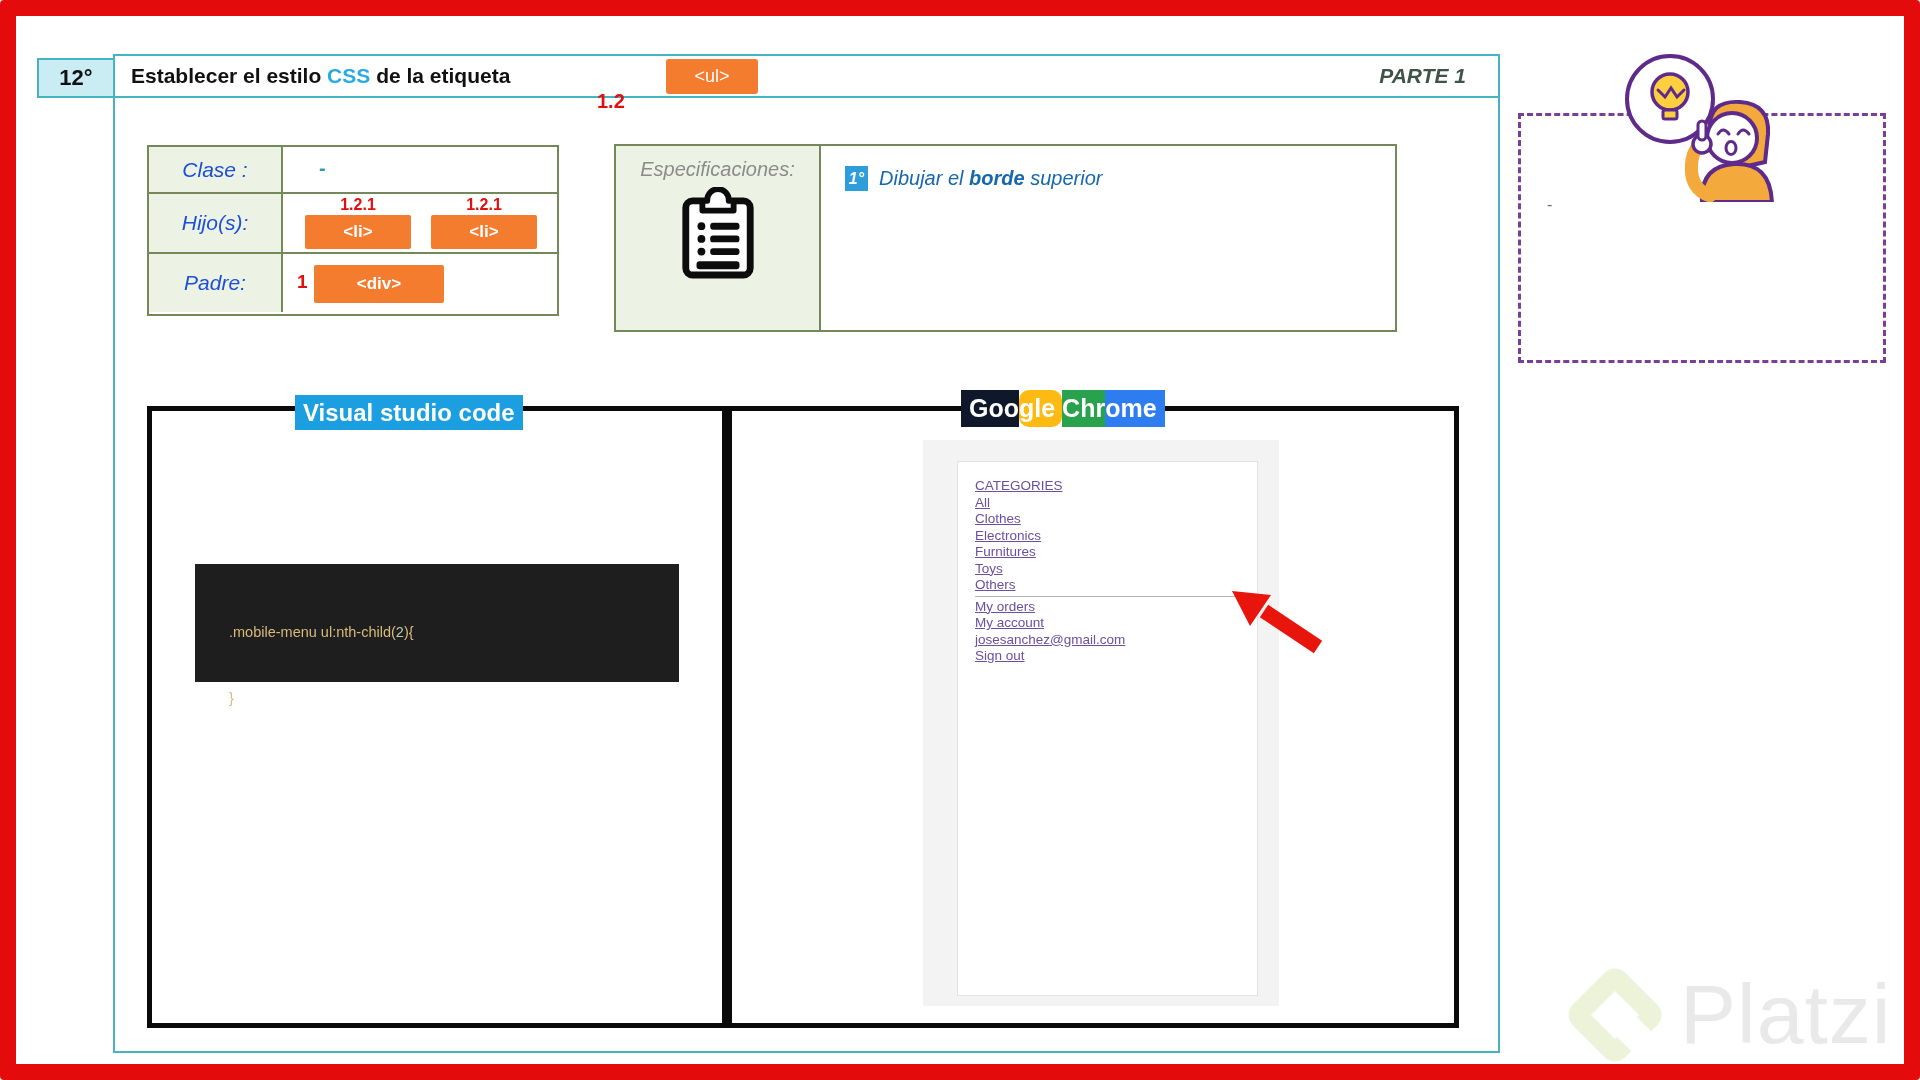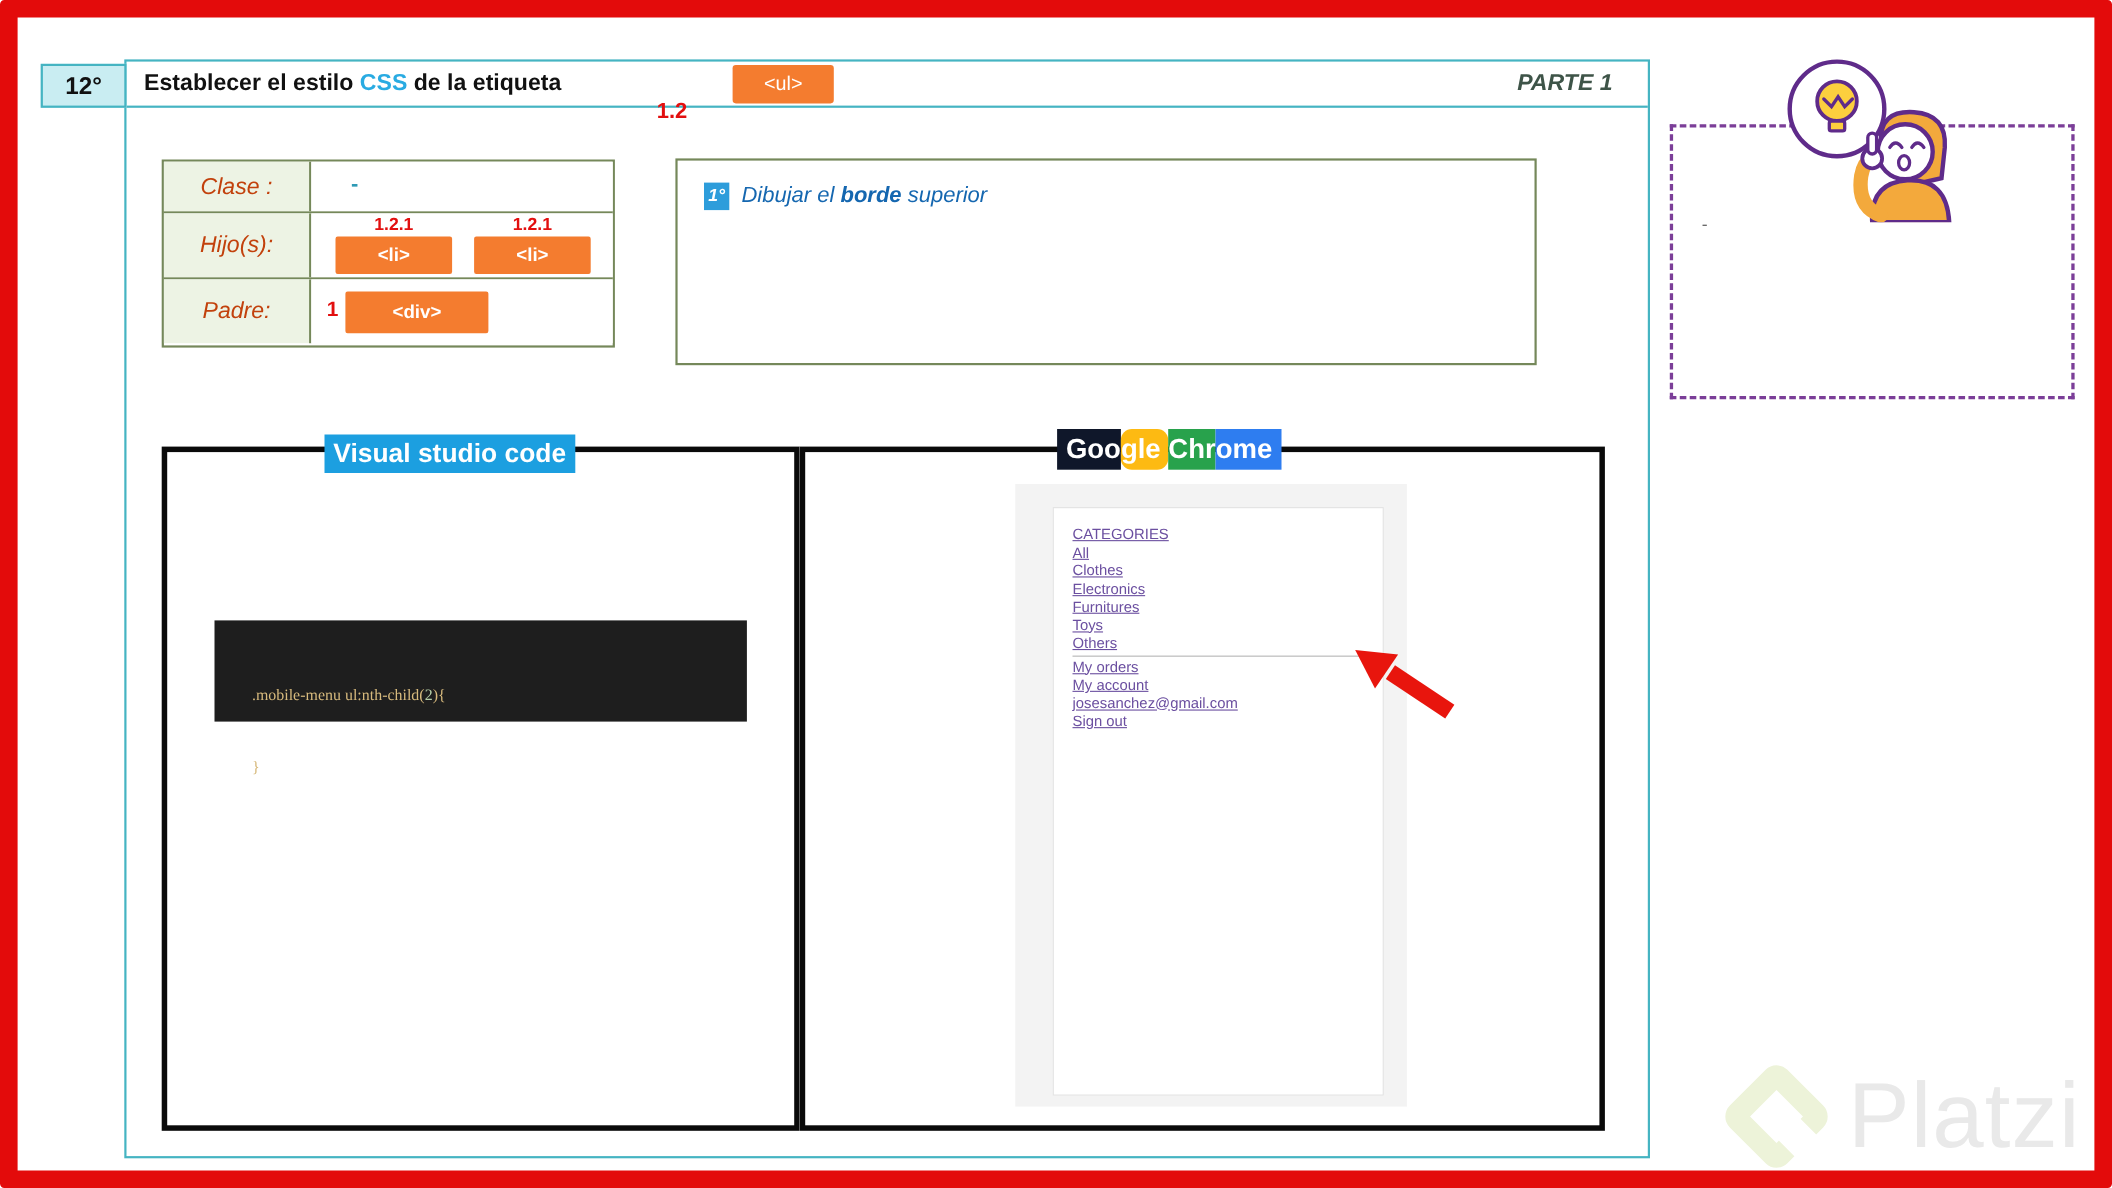--- a/index.html
+++ b/index.html
@@ -27,21 +27,21 @@
   .step { position:absolute; left:482px; top:10px; font-size:20px; font-weight:bold; color:#e20f0f;margin-top:24px; }
   .ul-btn { position:absolute; left:551px; top:3px; width:92px; height:35px; background:#f47c2f; border-radius:3px;
             color:#fff; font-weight:normal; font-size:18px; text-align:center; line-height:35px; }
   .parte { position:absolute; right:32px; top:0; line-height:40px; font-style:italic; font-weight:bold; font-size:21px; color:#3e5448; }
 
   
   .struct-table { position:absolute; left:32px; top:89px; width:412px; height:171px; border:2px solid #75885a; background:#fff; }
   .trow { display:flex; border-bottom:2px solid #75885a; }
   .trow:last-child { border-bottom:none; }
   .tlabel { width:134px; background:#edf3e4; border-right:2px solid #75885a; display:flex; align-items:center; justify-content:center;
-            color:#c2410c; font-style:italic; font-size:21px; }
+            color:#1d4ed8; font-style:italic; font-size:21px; }
   .tval { flex:1; position:relative; background:#fff; }
   .r1 { height:47px; } .r2 { height:60px; } .r3 { height:58px; }
   .clase-val { position:absolute; left:36px; top:10px; color:#2e9ab5; font-weight:bold; font-size:20px; }
   .child-tag { position:absolute; width:106px; text-align:center; top:1px; }
   .child-tag.c1 { left:22px; } .child-tag.c2 { left:148px; }
   .ref { color:#e20f0f; font-weight:bold; font-size:16px; height:20px; line-height:20px; }
   .tagbtn { height:34px; background:#f47c2f; border-radius:2px; color:#fff; font-weight:bold; font-size:17px; line-height:34px; text-align:center; }
   .p-ref { position:absolute; left:14px; top:17px; color:#e20f0f; font-weight:bold; font-size:19px; }
   .p-tag { position:absolute; left:31px; top:11px; width:130px; }
   .p-tag .tagbtn { height:38px; line-height:38px; }
@@ -69,22 +69,22 @@
   .vs-label { position:absolute; left:180px; top:339px; height:35px; background:#1c9fe0; color:#fff; font-weight:bold;
               font-size:24px; line-height:35px; padding:0 8px; z-index:5; }
   .chrome-label { position:absolute; left:846px; top:334px; height:37px; display:flex; z-index:5; }
   .chrome-label span { display:block; height:37px; line-height:37px; color:#fff; font-weight:bold; font-size:25px; white-space:pre; }
   .g-red { background:#0f172a; padding-left:8px;text-align:right; }
   .g-yellow { background:#fdba12;border-radius:10px; }
   .g-green { background:#28a24c; }
   .g-blue { background:#2e7df0; padding-right:8px; }
 
   
-  .code-block { position:absolute; left:80px; top:508px; width:484px; height:92px; background:#1e1e1e; z-index:4;
-                font-family:Liberation Serif, serif; font-size:14.5px; line-height:22px; color:#d4d4d4;
+  .code-block { position:absolute; left:80px; top:508px; width:484px; height:118px; background:#1e1e1e; z-index:4;
+                font-family:Liberation Sans, sans-serif; font-size:14.5px; line-height:22px; color:#d4d4d4;
                 padding:13px 0 0 34px; white-space:pre; }
   .tk-gold { color:#d7ba7d; } .tk-num { color:#b5cea8; } .tk-prop { color:#9cdcfe; }
   .tk-str { color:#ce9178; } .tk-fn { color:#dcdcaa; } .tk-paren { color:#d670d6; } .tk-plain { color:#d4d4d4; }
   .iguide { display:inline-block; width:10px; margin-left:-12px; border-left:1px solid #4f4f4f; height:16px; }
   .code-badge { display:inline-block; background:#2aa0e8; color:#fff; font-style:italic; font-weight:bold;
                 padding:0 4px; margin-right:7px; }
 
   
   .chrome-canvas { position:absolute; left:808px; top:384px; width:356px; height:566px; background:#f3f3f3; z-index:4; }
   .chrome-page { position:absolute; left:34px; top:21px; width:301px; height:535px; background:#fff; border:1px solid #e2e2e2; }
@@ -145,20 +145,34 @@
         <div class="tval">
           <span class="p-ref">1</span>
           <div class="p-tag">
             <div class="tagbtn">&lt;div&gt;</div>
           </div>
         </div>
       </div>
     </div>
 
     <div class="specs">
+      <div class="spec-label-cell">
+        <div class="spec-label">Especificaciones:</div>
+        <svg class="clipboard" width="82" height="96" viewBox="0 0 84 96" style="margin-top:6px;">
+          <rect x="9" y="13" width="66" height="76" rx="7" fill="#fff" stroke="#0c0c0c" stroke-width="7"></rect>
+          <path d="M31 13 v-1 a11 11 0 0 1 22 0 v1 h5 v10 H26 v-10 z" fill="#fff" stroke="#0c0c0c" stroke-width="6" stroke-linejoin="round"></path>
+          <circle cx="25" cy="39" r="4" fill="#0c0c0c"></circle>
+            <rect x="34" y="35.5" width="30" height="7" rx="3" fill="#0c0c0c"></rect>
+          <circle cx="25" cy="52" r="4" fill="#0c0c0c"></circle>
+            <rect x="34" y="48.5" width="30" height="7" rx="3" fill="#0c0c0c"></rect>
+          <circle cx="25" cy="65" r="4" fill="#0c0c0c"></circle>
+            <rect x="34" y="61.5" width="30" height="7" rx="3" fill="#0c0c0c"></rect>
+          <rect x="20" y="75" width="44" height="8" rx="3" fill="#0c0c0c"></rect>
+        </svg>
+      </div>
       <div class="spec-content">
         <span class="badge-blue">1°</span>
         <span class="spec-text"><span>Dibujar el </span><span class="b">borde</span><span> superior</span></span>
       </div>
     </div>
 
     <div class="box-black box-left"></div>
     <div class="box-black box-right"></div>
 
     <div class="vs-label">Visual studio code</div>

